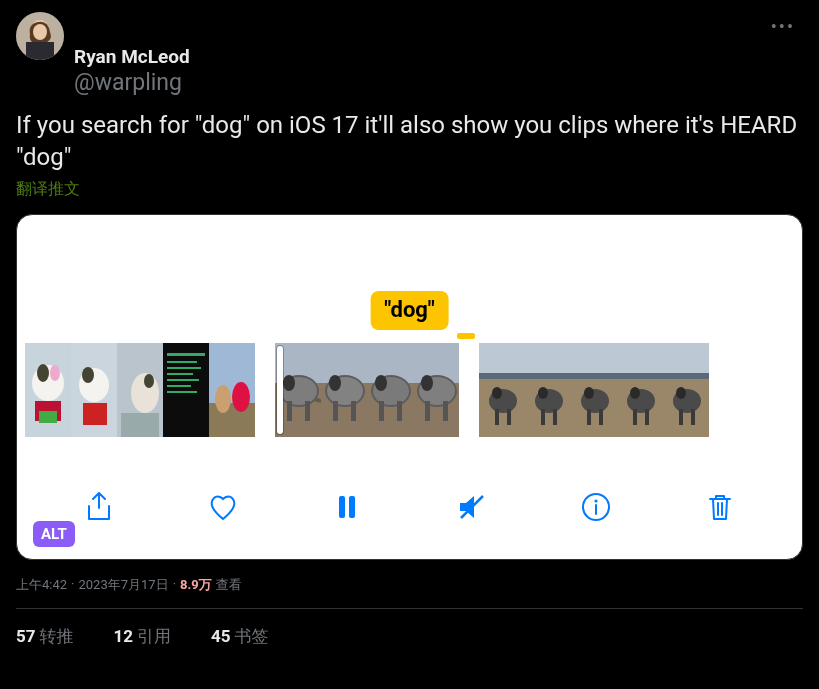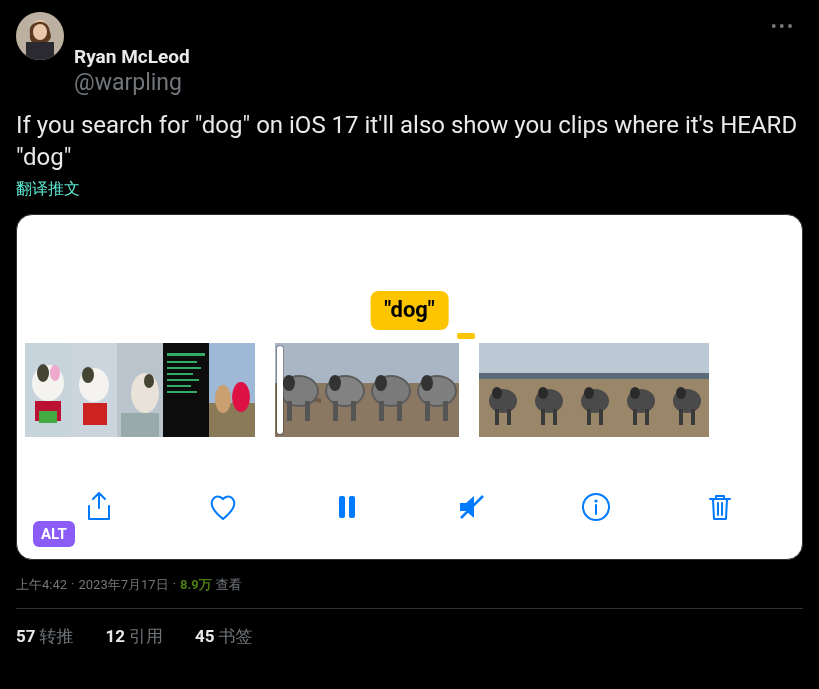--- a/index.html
+++ b/index.html
@@ -43,21 +43,21 @@
     cursor: pointer;
   }
   .body-text {
     margin-top: 14px;
     font-size: 24px;
     line-height: 1.3;
     color: #e7e9ea;
     word-wrap: break-word;
   }
   .translate-link {
-    color: #5eead4;
+    color: #4d7c0f;
     font-size: 16px;
     margin-top: 6px;
     cursor: pointer;
   }
   .media-card {
     margin-top: 14px;
     border: 1px solid #2f3336;
     border-radius: 16px;
     background: #fff;
     overflow: hidden;
@@ -147,29 +147,29 @@
     cursor: pointer;
   }
   .meta-line {
     margin-top: 16px;
     font-size: 13px;
     color: #71767b;
     display: flex;
     align-items: flex-start;
     gap: 4px;
   }
-  .meta-line .strong { color: #4d7c0f; font-weight: 700; }
+  .meta-line .strong { color: #fca5a5; font-weight: 700; }
   .divider {
     height: 1px;
     background: #2f3336;
     margin-top: 14px;
   }
   .stats {
     display: flex;
-    gap: 32px;
+    gap: 40px;
     margin-top: 16px;
     font-size: 17px;
     color: #71767b;
   }
   .stat .num { color: #e7e9ea; font-weight: 700; margin-right: 4px; }
 </style>
 </head>
 <body>
 
 <div class="tweet">

